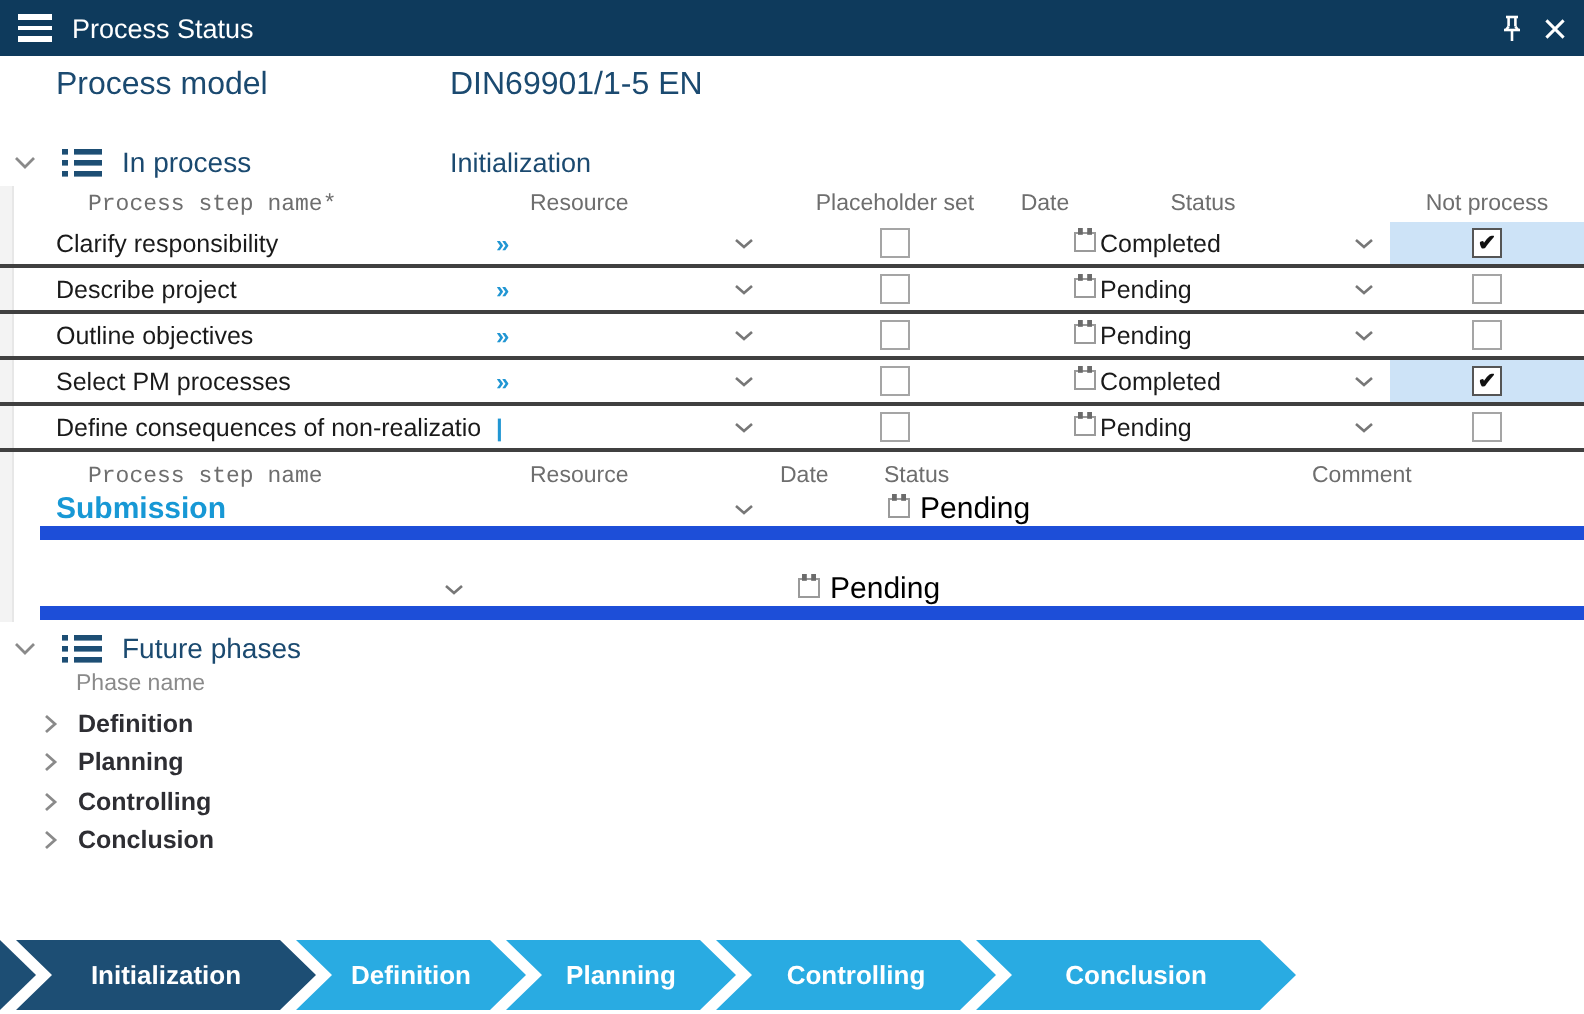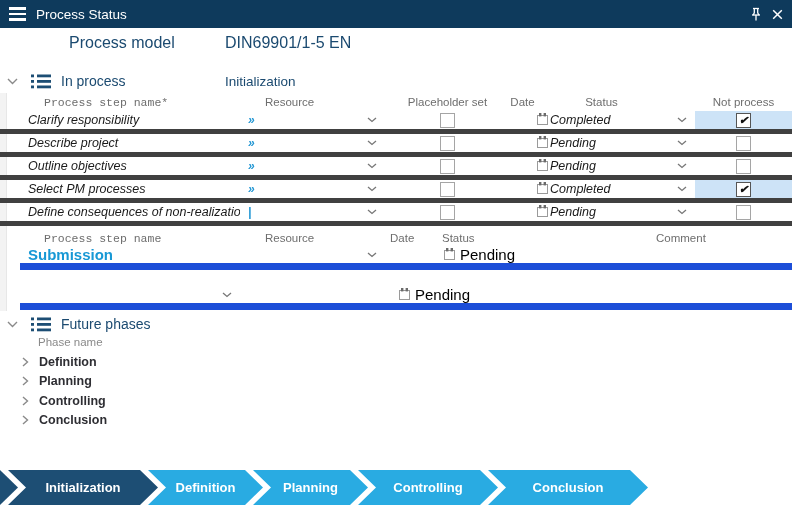--- a/index.html
+++ b/index.html
@@ -9,21 +9,21 @@
   
   .titlebar { position:absolute; top:0; left:0; width:792px; height:28px;
               background:#0e3a5c; display:flex; align-items:center; }
   .hamburger { margin-left:9px; display:flex; flex-direction:column; gap:3px; cursor:pointer; }
   .hamburger i { display:block; width:17px; height:2.4px; background:#fff; }
   .tb-title { margin-left:10px; color:#fff; font-size:13.5px; }
   .tb-actions { margin-left:auto; margin-right:9px; display:flex; align-items:center; gap:10px; }
   .tb-btn { display:flex; align-items:center; cursor:pointer; }
 
   
-  .model-label { position:absolute; left:28px; top:34px; font-size:16px; color:#1b4a70;margin-left:41px; }
+  .model-label { position:absolute; left:28px; top:34px; font-size:16px; color:#1b4a70; }
   .model-value { position:absolute; left:225px; top:34px; font-size:16px; color:#1b4a70; }
 
   
   .sec-header { position:absolute; left:0; width:792px; height:22px; display:flex; align-items:center; }
   .sec-chevron { margin-left:7px; display:flex; }
   .sec-icon { margin-left:13px; display:flex; }
   .sec-title { margin-left:10px; font-size:14px; color:#1b4a70; }
   .sec-phase { position:absolute; left:225px; font-size:13.5px; color:#1b4a70; }
 
   
@@ -31,22 +31,22 @@
             background:#f3f3f3; border-right:1px solid #e7e7e7; }
 
   
   .t1-header { position:absolute; top:94px; left:0; width:792px; height:16px;
                display:grid; grid-template-columns:240px 145px 125px 25px 133px 27px 97px;
                align-items:center; font-size:11.5px; color:#6e6e6e; }
   .h-name { padding-left:44px;font-family:Liberation Mono, monospace; } .h-res { padding-left:25px; }
   .h-center { text-align:center; }
   .t1-body { position:absolute; top:111px; left:0; width:792px; }
   .t1-row { display:grid; grid-template-columns:240px 145px 125px 25px 133px 27px 97px;
-            height:23px; box-sizing:border-box; border-bottom:5px solid #404040;
-            align-items:center; font-size:12.5px; color:#1a1a1a;font-style:italic; }
+            height:23px; box-sizing:border-box; border-bottom:2px solid #404040;
+            align-items:center; font-size:12.5px; color:#1a1a1a; }
   .cell-name { padding-left:28px; white-space:nowrap; overflow:hidden; }
   .cell-res { display:flex; align-items:center; padding:0 8px; height:100%; }
   .res-glyph { color:#2196d3; font-weight:700; font-size:12px; flex:1; }
   .dd { display:flex; }
   .cell-center { display:flex; justify-content:center; align-items:center; height:100%; }
   .cb { width:13px; height:13px; border:1px solid #a5a5a5; background:#fff;
         display:flex; align-items:center; justify-content:center; cursor:pointer; }
   .cb[data-checked="true"] { border-color:#555; }
   .cb[data-checked="true"]::after { content:"✔"; font-size:11px; font-weight:700; color:#111; }
   .cell-status { display:flex; align-items:center; gap:2px; padding-left:2px; }

